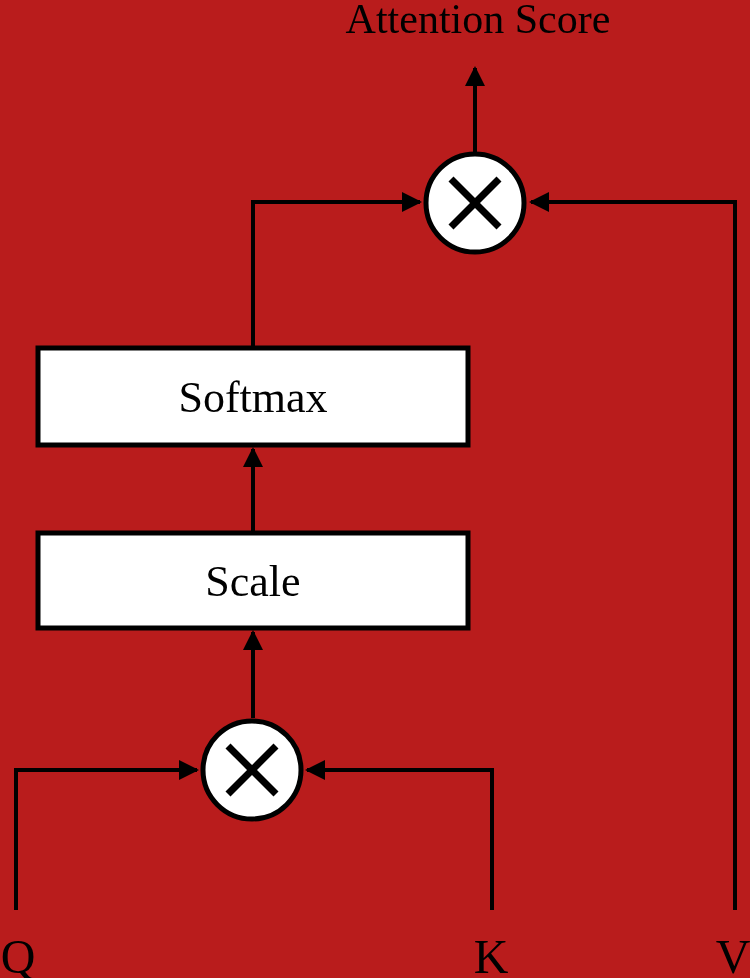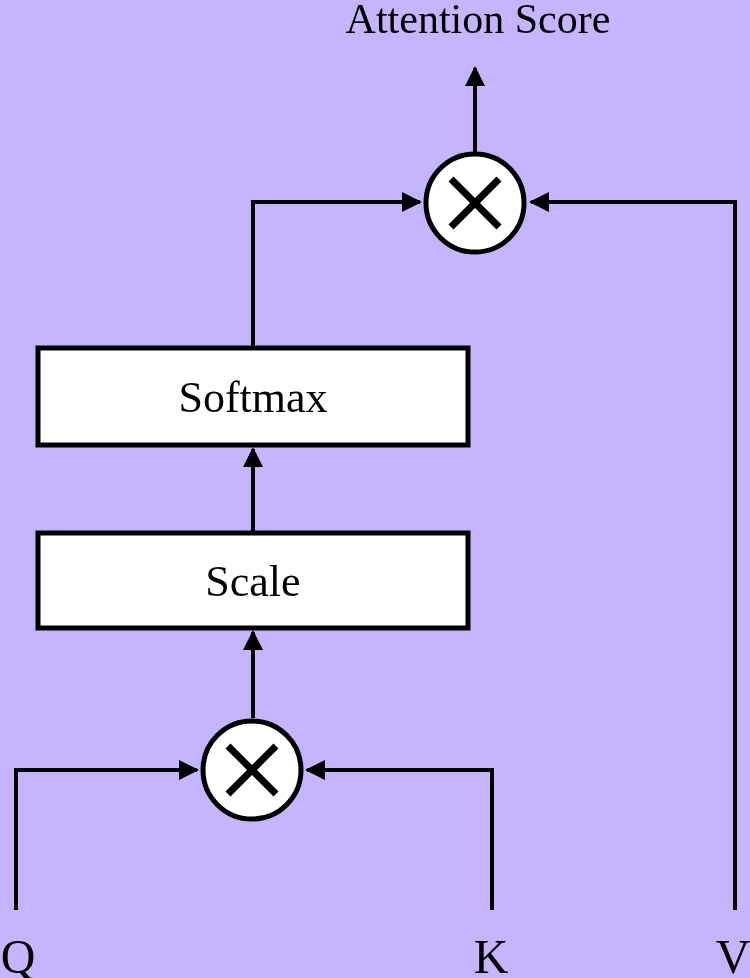--- a/index.html
+++ b/index.html
@@ -4,21 +4,21 @@
 <style>
   html, body {
     margin: 0;
     padding: 0;
     background: #ffffff;
   }
   .canvas {
     position: relative;
     width: 750px;
     height: 978px;
-    background: #c4b5fd;
+    background: #b91c1c;
     font-family: "Liberation Serif", "DejaVu Serif", serif;
   }
   svg { display: block; }
   .node-box {
     fill: #ffffff;
     stroke: #000000;
     stroke-width: 5;
   }
   .op-circle {
     fill: #ffffff;

